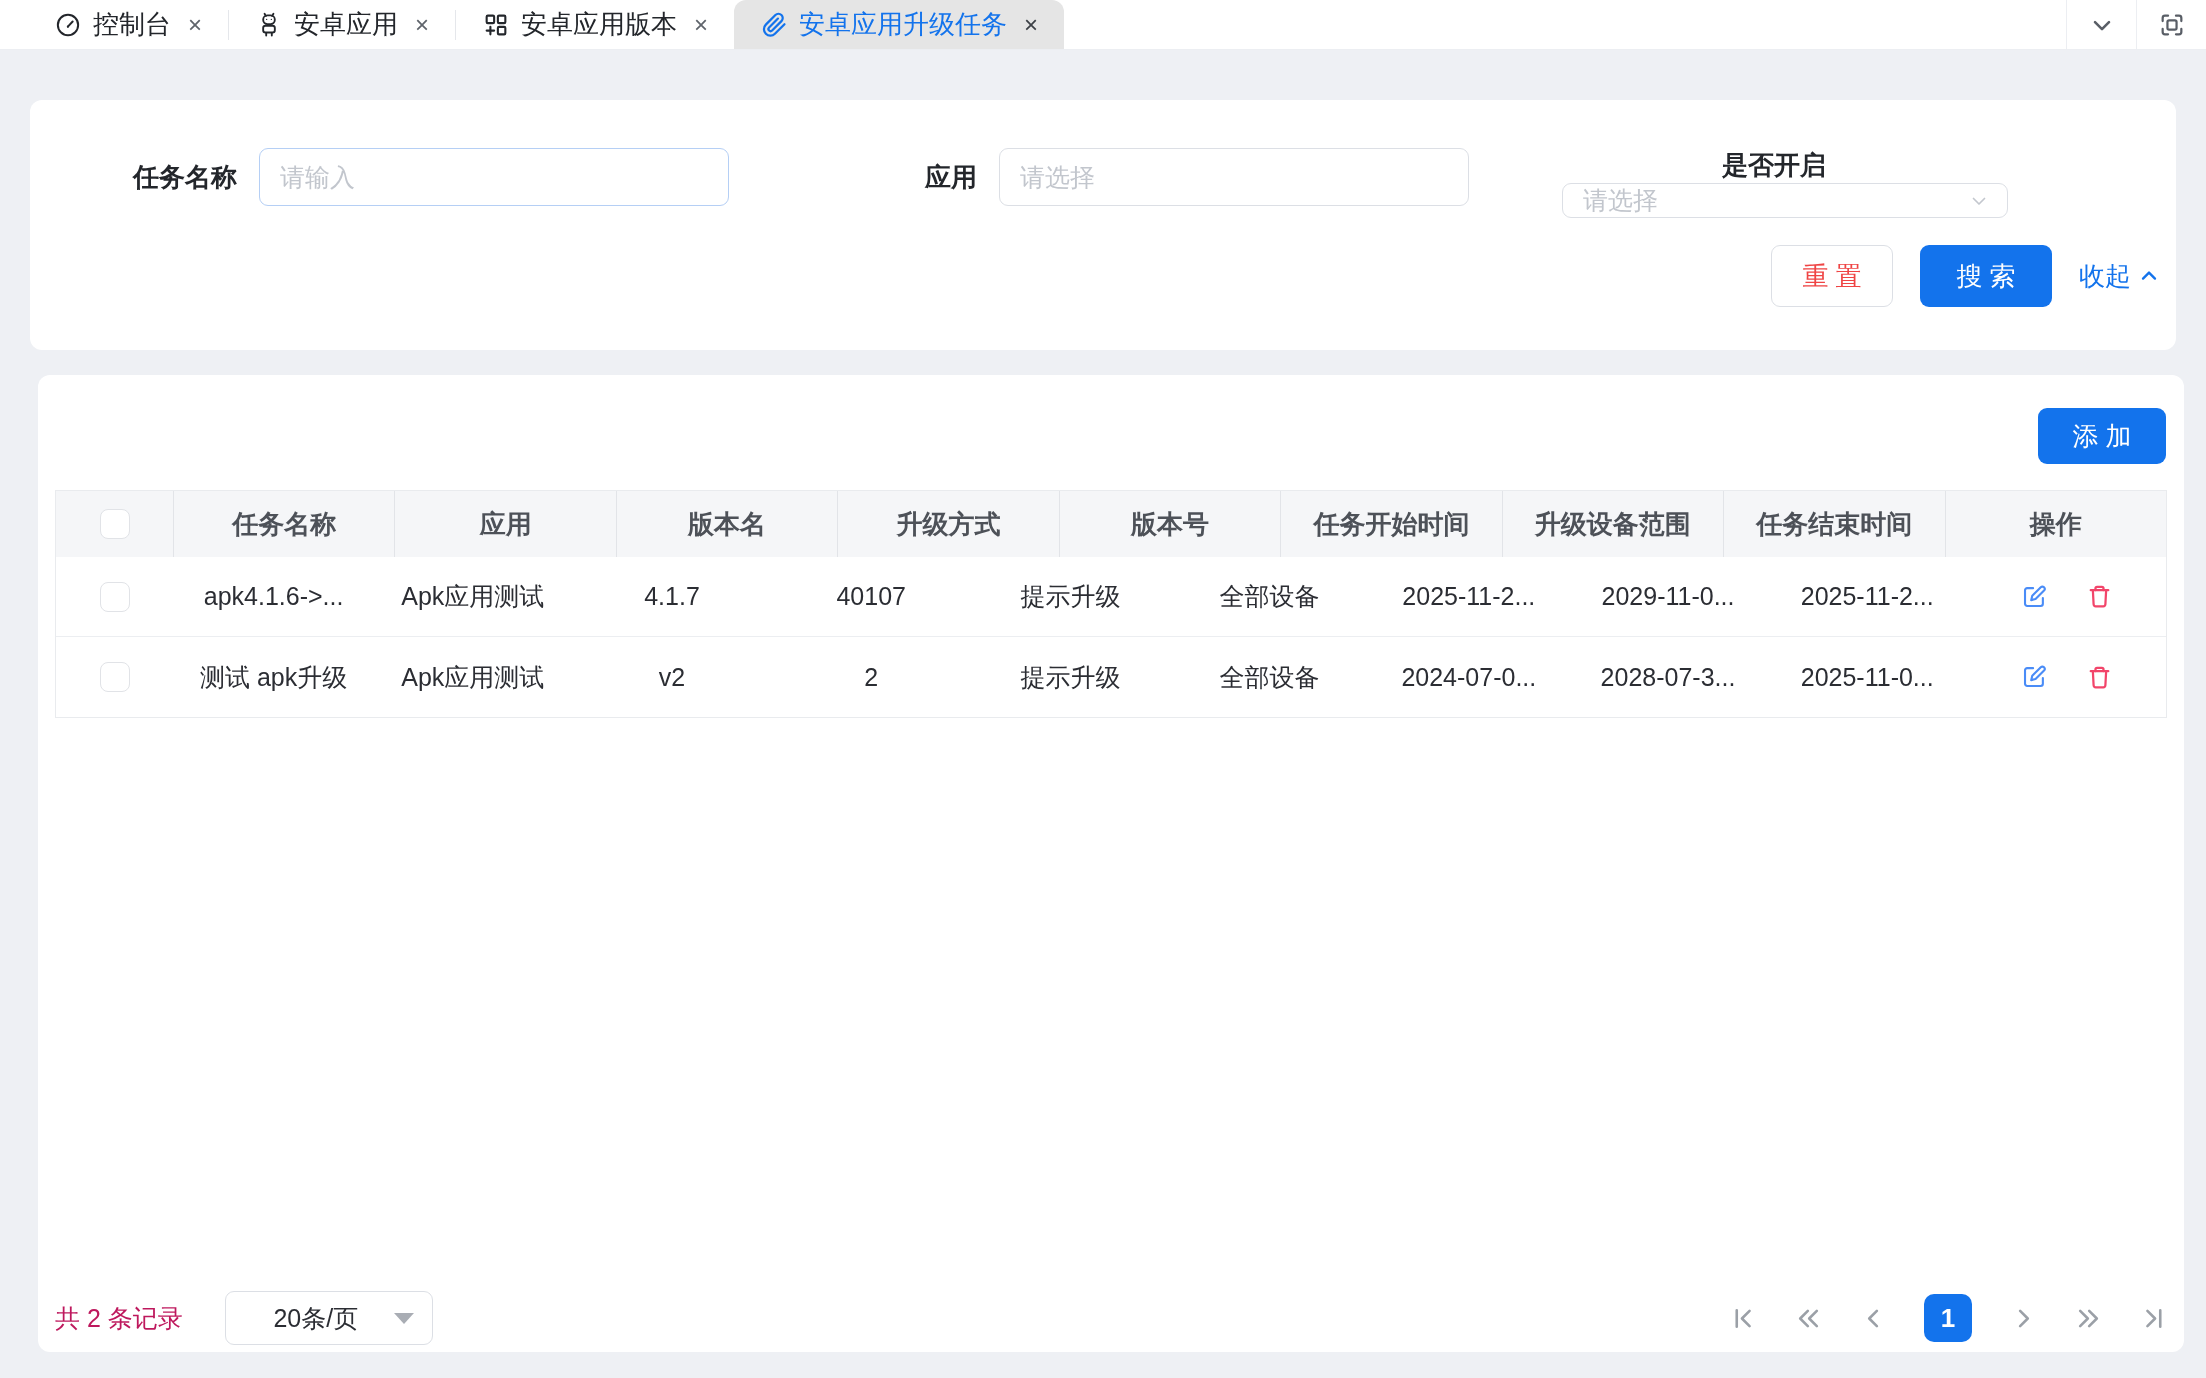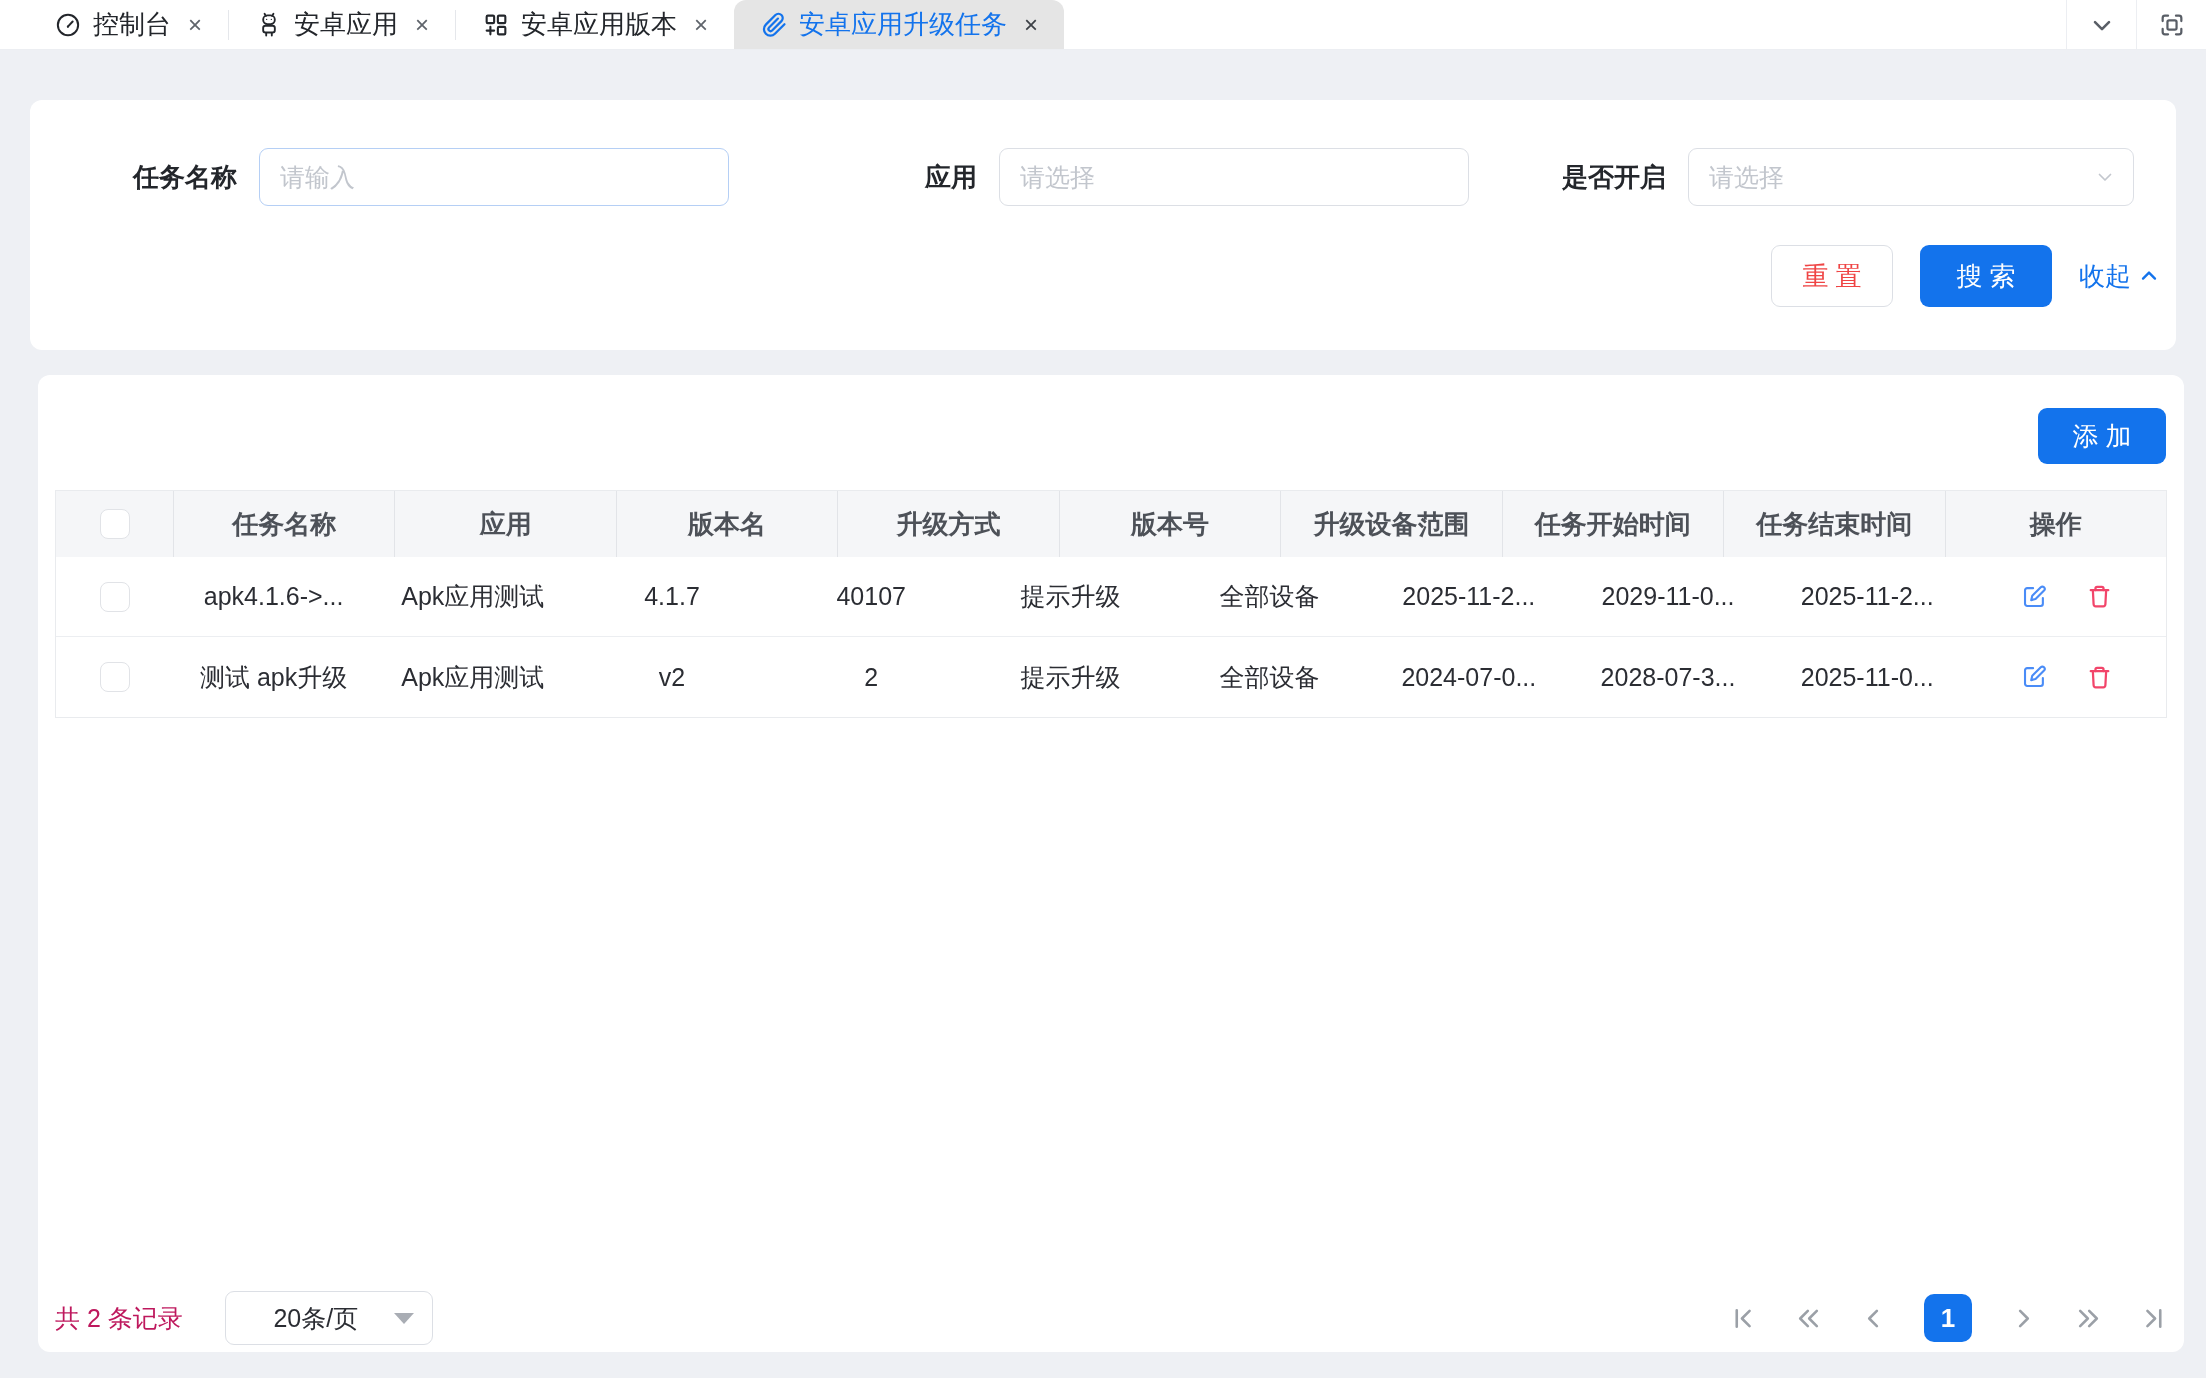--- a/index.html
+++ b/index.html
@@ -44,21 +44,21 @@
   }
   .control.focused { border-color: #b5cff5; }
   .control input {
     border: none; outline: none; width: 100%; background: transparent;
     font-size: 25px; font-family: inherit; color: #2b2d33;
   }
   .control input::placeholder { color: #c2c6cd; }
   .control .ph { font-size: 25px; color: #c2c6cd; }
   .f1 { left: 103px; }  .f1 .control { width: 470px; }
   .f2 { left: 895px; }  .f2 .control { width: 470px; }
-  .f3 { left: 1532px; } .f3 .control { width: 446px; }
+  .f3 { left: 1532px; flex-direction: column; } .f3 .control { width: 446px; }
   .select-arrow { position: absolute; right: 16px; color: #c3c7ce; }
   .select-arrow svg { width: 24px; height: 24px; }
 
   .filter-actions { position: absolute; top: 145px; right: 16px; display: flex; align-items: center; gap: 27px; }
   .btn {
     height: 62px; border-radius: 9px; display: flex; align-items: center; justify-content: center;
     font-family: inherit; font-size: 26px; cursor: pointer; white-space: nowrap;
   }
   .btn-reset { width: 122px; background: #fff; border: 1px solid #dcdfe5; color: #ef4444; }
   .btn-search { width: 132px; background: #1373ec; border: none; color: #fff; }
@@ -241,22 +241,22 @@
   <div class="table">
     <div class="thead">
       <div class="col-check">
         <span class="checkbox"></span>
       </div>
       <div class="th">任务名称</div>
       <div class="th">应用</div>
       <div class="th">版本名</div>
       <div class="th">升级方式</div>
       <div class="th">版本号</div>
+      <div class="th">任务开始时间</div>
       <div class="th">升级设备范围</div>
-      <div class="th">任务开始时间</div>
       <div class="th">任务结束时间</div>
       <div class="th">操作</div>
     </div>
 
     <div class="trow">
       <div class="col-check">
         <span class="checkbox"></span>
       </div>
       <div class="td">apk4.1.6-&gt;...</div>
       <div class="td">Apk应用测试</div>

